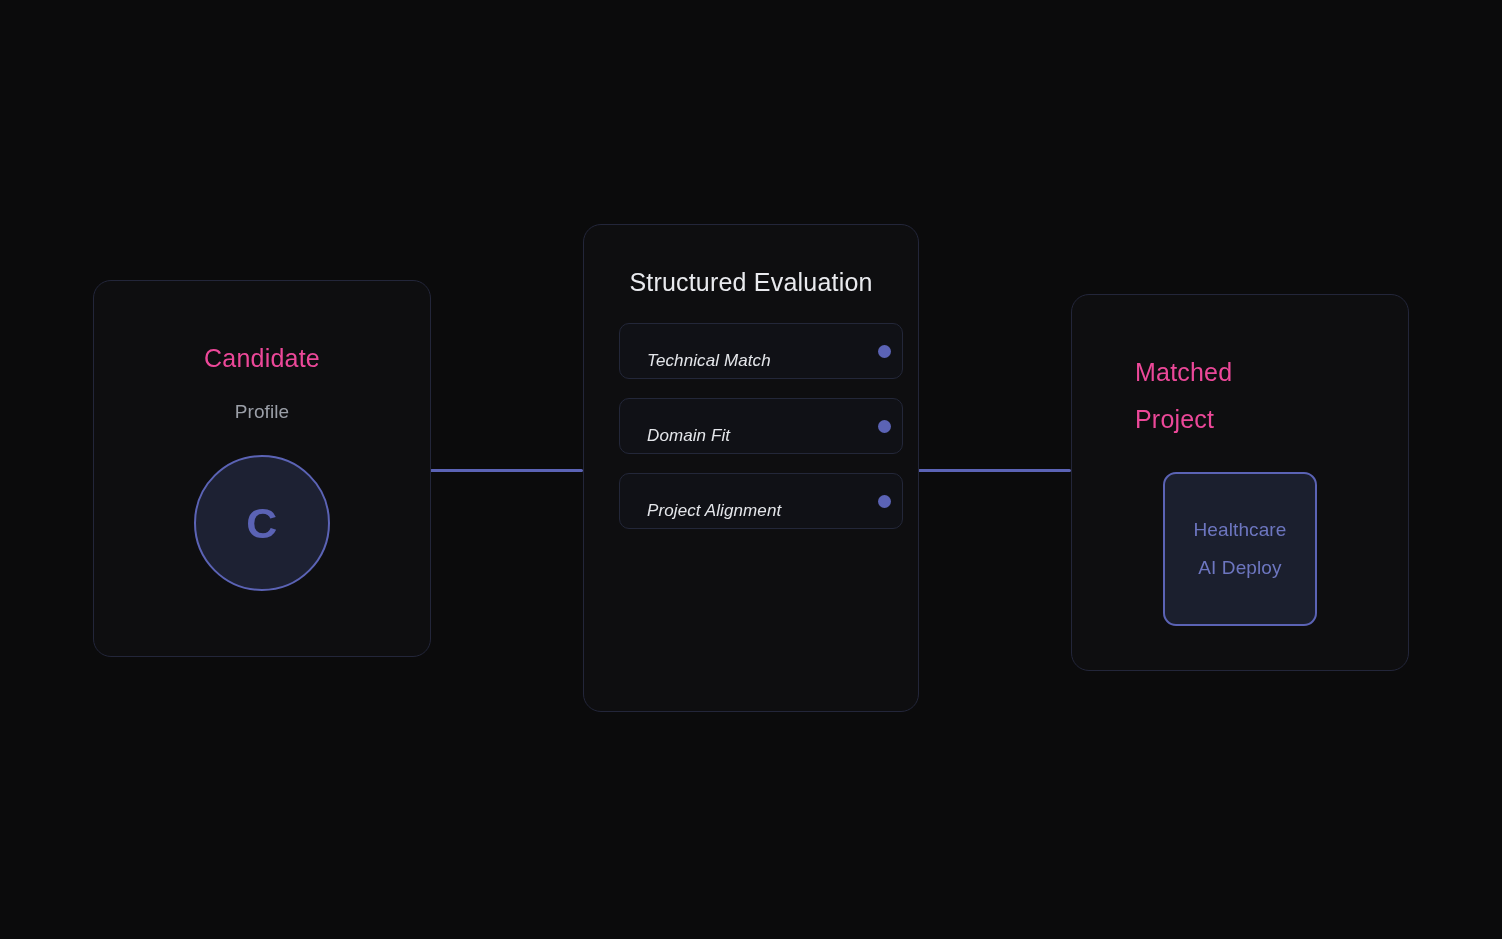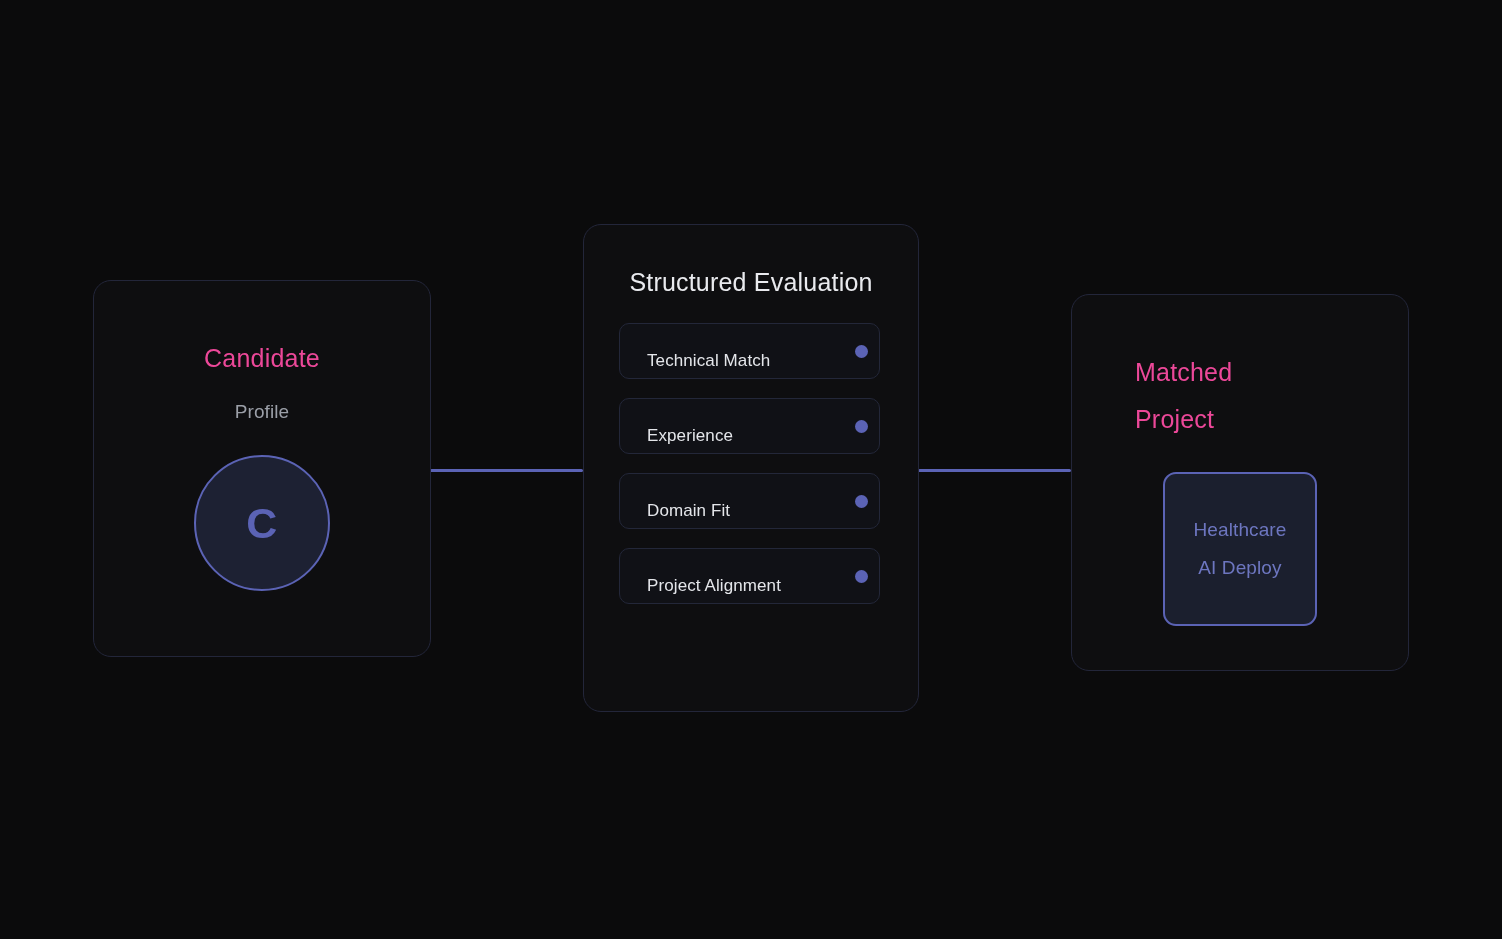--- a/index.html
+++ b/index.html
@@ -121,27 +121,28 @@
   
   #criteria-list {
     margin-top: 26px;
     width: 264px;
     display: flex;
     flex-direction: column;
     gap: 19px;
   }
   .criterion {
     position: relative;
-    width: 261px;
+    width: 284px;
     height: 56px;
     background: #15182450;
     border: 1px solid #232739;
     border-radius: 10px;
     display: flex;
     align-items: center;
+    font-style: italic;
   }
   .criterion-label {
     color: #e4e6ea;
     font-size: 17px;
     font-weight: 400;
     letter-spacing: 0.1px;
     margin-left: 27px;
     position: relative;
     top: 10px;
   }
@@ -202,24 +203,20 @@
     <div class="card-inner">
       <div id="evaluation-title">Structured Evaluation</div>
 
       <div id="criteria-list">
 
         <div class="criterion">
           <span class="criterion-label">Technical Match</span>
           <span class="criterion-dot"></span>
         </div>
 
-        <div class="criterion">
-          <span class="criterion-label">Experience</span>
-          <span class="criterion-dot"></span>
-        </div>
 
         <div class="criterion">
           <span class="criterion-label">Domain Fit</span>
           <span class="criterion-dot"></span>
         </div>
 
         <div class="criterion">
           <span class="criterion-label">Project Alignment</span>
           <span class="criterion-dot"></span>
         </div>

